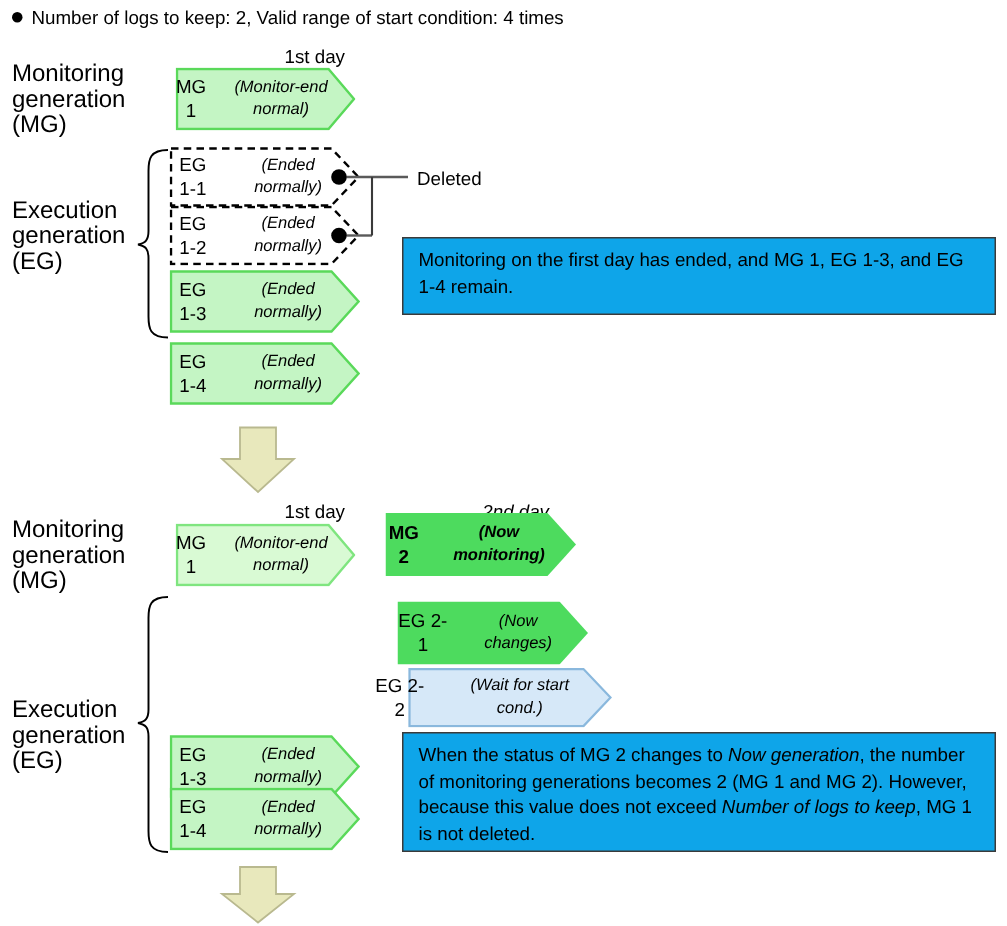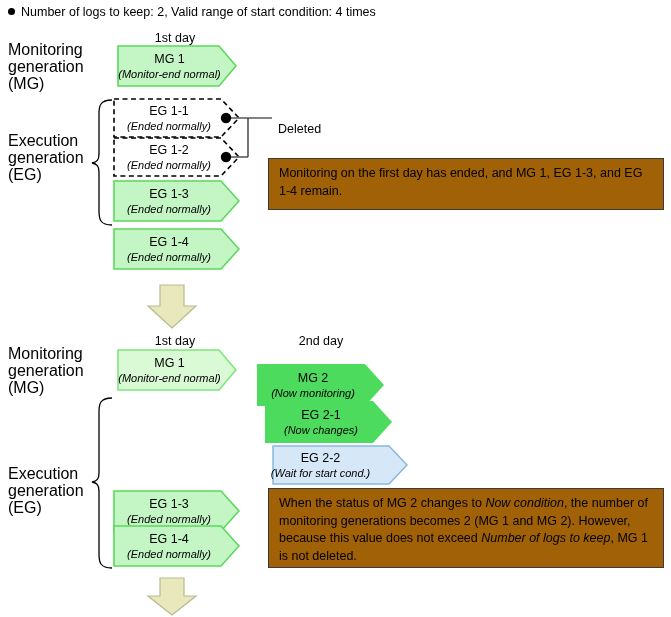--- a/index.html
+++ b/index.html
@@ -44,31 +44,31 @@
   
   .side-label {
     font-size: 16px;
     line-height: 17px;
     white-space: nowrap;
   }
   .day-label {
     font-size: 12.5px;
     line-height: 15px;
     white-space: nowrap;
-    text-align: center;
+    text-align: right;
   }
   .chev-wrap { line-height: 0; }
   .chev-wrap svg { display: block; }
   .chev-txt {
     position: absolute;
     left: 0; top: 0;
     width: 100%;
     height: 100%;
     display: flex;
-    flex-direction: column;
+    flex-direction: row;
     align-items: center;
     justify-content: center;
     text-align: center;
     pointer-events: none;
   }
   .chev-txt .t1 {
     font-size: 12.5px;
     line-height: 16px;
     padding-right: 15px;
   }
@@ -76,21 +76,21 @@
     font-size: 11px;
     line-height: 15px;
     font-style: italic;
     padding-right: 15px;
   }
 
   
   .callout {
     box-sizing: border-box;
     border: 1.5px solid #3a3a3a;
-    background: #a16207;
+    background: #0ea5e9;
     font-size: 12.5px;
     line-height: 17.5px;
     padding: 6px 9px 6px 10px;
   }
   .callout i { font-style: italic; }
 
   
   .deleted-label {
     font-size: 12.5px;
     line-height: 15px;
@@ -171,46 +171,46 @@
   <div class="abs chev-wrap" style="left:113px; top:228px; width:127px; height:42px;">
     <svg width="127" height="42" viewBox="0 0 127 42">
       <polygon points="1,1 108,1 126,21 108,41 1,41" fill="#c4f5c4" stroke="#5ad95a" stroke-width="1.6"></polygon>
     </svg>
     <div class="chev-txt">
       <div class="t1">EG 1-4</div>
       <div class="t2">(Ended normally)</div>
     </div>
   </div>
 
-  <div class="abs deleted-label" style="left:278px; top:122px;">Deleted</div>
+  <div class="abs deleted-label" style="left:278px; top:112px;">Deleted</div>
 
   <div class="abs callout" style="left:268px; top:158px; width:396px; height:52px;">
     <span>Monitoring on the first day has ended, and MG 1, EG 1-3, and EG 1-4 remain.</span>
   </div>
 
   <div class="abs side-label" style="left:8px; top:345px;">
     <div>Monitoring</div>
     <div>generation</div>
     <div>(MG)</div>
   </div>
 
   <div class="abs day-label" style="left:120px; top:334px; width:110px;">1st day</div>
-  <div class="abs day-label" style="left:256px; top:334px; width:130px;">2nd day</div>
+  <div class="abs day-label" style="left:236px; top:334px; width:130px;font-style:italic;">2nd day</div>
 
   <div class="abs chev-wrap" style="left:117px; top:349px; width:120px; height:42px;">
     <svg width="120" height="42" viewBox="0 0 120 42">
       <polygon points="1,1 102,1 119,21 102,41 1,41" fill="#d9fad4" stroke="#7fe57f" stroke-width="1.6"></polygon>
     </svg>
     <div class="chev-txt">
       <div class="t1">MG 1</div>
       <div class="t2">(Monitor-end normal)</div>
     </div>
   </div>
 
-  <div class="abs chev-wrap" style="left:257px; top:364px; width:127px; height:42px;">
+  <div class="abs chev-wrap" style="left:257px; top:342px; width:127px; height:42px;font-weight:bold;">
     <svg width="127" height="42" viewBox="0 0 127 42">
       <polygon points="0,0 108,0 127,21 108,42 0,42" fill="#4ddb5e" stroke="none"></polygon>
     </svg>
     <div class="chev-txt">
       <div class="t1">MG 2</div>
       <div class="t2">(Now monitoring)</div>
     </div>
   </div>
 
   <div class="abs side-label" style="left:8px; top:465px;">
@@ -253,21 +253,21 @@
     <svg width="127" height="42" viewBox="0 0 127 42">
       <polygon points="1,1 108,1 126,21 108,41 1,41" fill="#c4f5c4" stroke="#5ad95a" stroke-width="1.6"></polygon>
     </svg>
     <div class="chev-txt">
       <div class="t1">EG 1-4</div>
       <div class="t2">(Ended normally)</div>
     </div>
   </div>
 
   <div class="abs callout" style="left:268px; top:488px; width:396px; height:80px;">
-    <span>When the status of MG 2 changes to </span><i>Now condition</i><span>, the number of monitoring generations becomes 2 (MG 1 and MG 2). However, because this value does not exceed </span><i>Number of logs to keep</i><span>, MG 1 is not deleted.</span>
+    <span>When the status of MG 2 changes to </span><i>Now generation</i><span>, the number of monitoring generations becomes 2 (MG 1 and MG 2). However, because this value does not exceed </span><i>Number of logs to keep</i><span>, MG 1 is not deleted.</span>
   </div>
 
   <svg class="overlay" viewBox="0 0 671 617">
 
     <g>
       <path d="M 112 100
                C 100 100, 99 106, 99 114
                L 99 154
                C 99 160, 97 162, 92 163
                C 97 164, 99 166, 99 172

